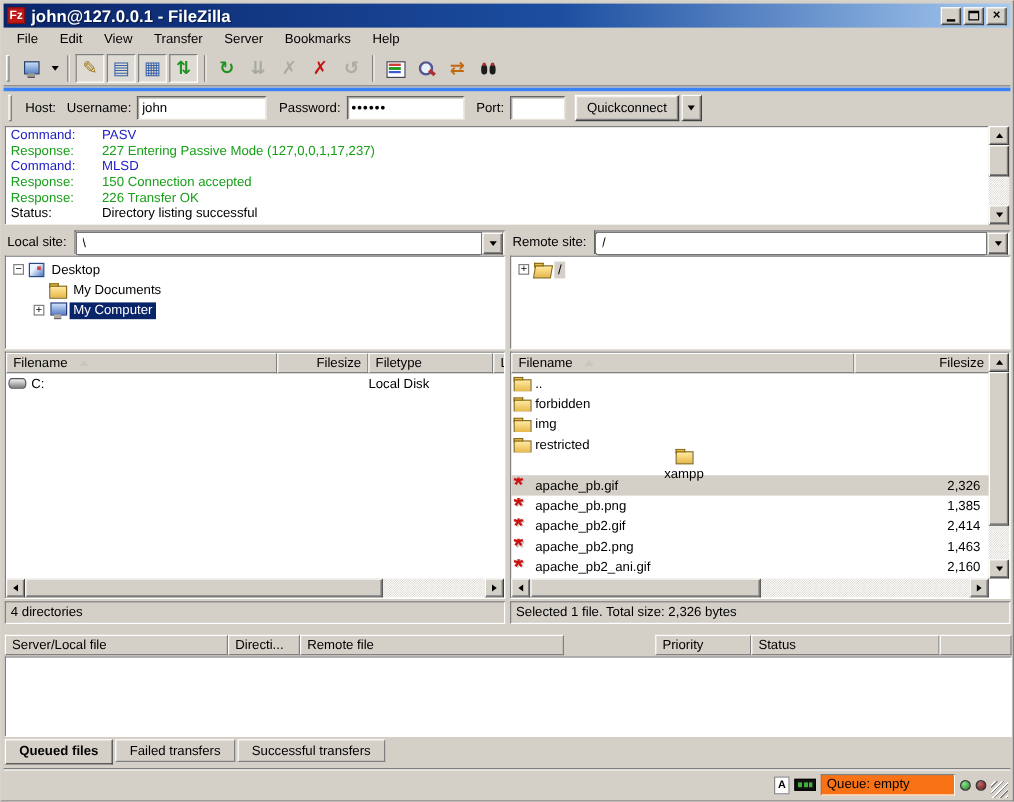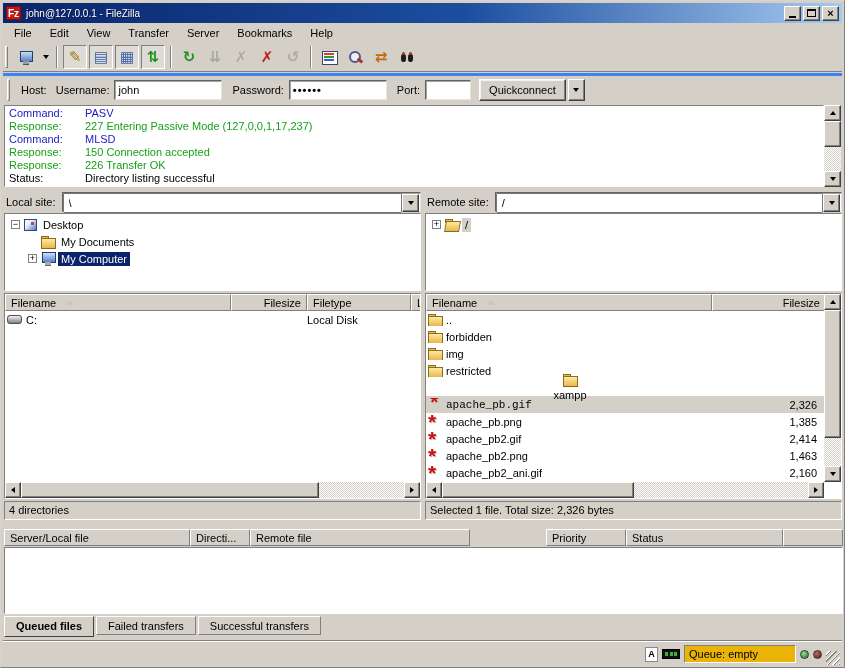--- a/index.html
+++ b/index.html
@@ -3,21 +3,21 @@
 <meta charset="utf-8">
 <style>
 *{box-sizing:border-box;margin:0;padding:0}
 body{width:845px;height:668px;font-family:"Liberation Sans","DejaVu Sans",sans-serif;font-size:11px;color:#000;background:#d4d0c8;overflow:hidden}
 #window{position:relative;width:845px;height:668px;background:#d4d0c8;border:1px solid #808080;border-top-color:#d8d4cc;border-left-color:#d8d4cc}
 .raised{border:1px solid;border-color:#fff #404040 #404040 #fff}
 .field{background:#fff;border:1px solid;border-color:#636363 #e8e4dc #e8e4dc #636363;box-shadow:inset 1px 1px 0 #a8a49c}
 
 #titlebar{position:absolute;left:2px;top:2px;right:2px;height:20px;background:linear-gradient(90deg,#0a246a 0%,#1c4ea0 55%,#a6caf0 100%);display:flex;align-items:center;padding:0 3px;color:#fff}
 #fz-icon{width:15px;height:14px;background:#bf1818;color:#fff;font-weight:bold;font-size:10px;display:flex;align-items:center;justify-content:center;margin-right:5px;border:1px solid #7d0e0e}
-#title-text{font-weight:normal;font-size:10px;flex:1;white-space:nowrap;text-shadow:1px 1px 0 rgba(0,0,0,.4)}
+#title-text{font-weight:bold;font-size:14px;flex:1;white-space:nowrap;text-shadow:1px 1px 0 rgba(0,0,0,.4)}
 .tbtn{width:17px;height:15px;background:#d4d0c8;border:1px solid;border-color:#fff #404040 #404040 #fff;box-shadow:inset -1px -1px 0 #808080;margin-left:2px;display:flex;align-items:center;justify-content:center;color:#000}
 .g-min{width:7px;height:2px;background:#000;margin-top:7px}
 .g-max{width:9px;height:8px;border:1px solid #000;border-top:2px solid #000}
 .g-close{font-size:11px;font-weight:bold;line-height:1}
 
 #menubar{position:absolute;left:2px;top:22px;right:2px;height:20px;display:flex;align-items:center;padding-left:2px}
 .menu-item{padding:3px 9px;cursor:default}
 
 #toolbar{position:absolute;left:2px;top:42px;right:2px;height:29px;display:flex;align-items:center;border-bottom:1px solid #808080}
 .drag-grip{width:3px;height:22px;border:1px solid;border-color:#fff #808080 #808080 #fff;margin:0 5px 0 2px}
@@ -100,21 +100,21 @@
 #queue-header{position:absolute;left:3px;top:528px;width:839px;height:18px;display:flex}
 #queue-body{position:absolute;left:3px;top:546px;width:839px;height:67px;background:#fff;border:1px solid;border-color:#808080 #fff #fff #808080}
 #queue-tabs{position:absolute;left:3px;top:615px;height:21px;display:flex;align-items:flex-start}
 .tab{height:19px;padding:3px 11px;background:#d4d0c8;border:1px solid;border-color:#fff #808080 #808080 #fff;margin-right:2px;white-space:nowrap}
 .tab.active{font-weight:bold;height:21px;background:#d4d0c8;border-color:#fff #404040 #404040 #fff}
 
 #statusbar{position:absolute;left:2px;right:2px;bottom:2px;height:25px;border-top:1px solid #808080;box-shadow:inset 0 1px 0 #fff;display:flex;align-items:center;justify-content:flex-end;padding:2px 2px 0 2px;gap:4px}
 .ico-ascii{width:13px;height:15px;background:#fff;border:1px solid #888;font-size:9px;font-weight:bold;display:flex;align-items:center;justify-content:center}
 .ico-speed{width:18px;height:10px;background:#111;border:1px solid #000;display:flex;align-items:center;justify-content:center}
 .ico-speed:before{content:"";width:12px;height:4px;background:linear-gradient(90deg,#3fae3f 0 3px,#111 3px 5px,#3fae3f 5px 8px,#111 8px 9px,#3fae3f 9px 12px)}
-#queue-box{width:112px;height:18px;border:1px solid;border-color:#808080 #fff #fff #808080;background:#eab308;padding:2px 4px;white-space:nowrap}
+#queue-box{width:112px;height:18px;border:1px solid;border-color:#808080 #fff #fff #808080;background:#f97316;padding:2px 4px;white-space:nowrap}
 .led{width:9px;height:9px;border-radius:50%;border:1px solid #333}
 .led-green{background:radial-gradient(circle at 35% 30%,#8fe08f,#1f7e1f)}
 .led-red{background:radial-gradient(circle at 35% 30%,#b86a6a,#6e1414)}
 #grip{width:14px;height:14px;align-self:flex-end;background:repeating-linear-gradient(135deg,transparent 0 2px,#fff 2px 3px,#808080 3px 4px)}
 </style>
 </head>
 <body>
 
 <div id="window">
 
@@ -350,21 +350,21 @@
           <span class="cell-size" style="width: 114px;"></span>
         </div>
         <div class="file-row">
           <span class="cell-name" style="width: 286px; flex-direction: column;">
             <span class="ico ico-folder"></span>
             <span>xampp</span>
           </span>
           <span class="cell-size" style="width: 114px;"></span>
         </div>
         <div class="file-row sel-inactive">
-          <span class="cell-name" style="width: 286px; font-family: Liberation Mono, monospace;">
+          <span class="cell-name" style="width: 286px;">
             <span class="ico ico-imgfile"></span>
             <span>apache_pb.gif</span>
           </span>
           <span class="cell-size" style="width: 114px;">2,326</span>
         </div>
         <div class="file-row">
           <span class="cell-name" style="width: 286px;">
             <span class="ico ico-imgfile"></span>
             <span>apache_pb.png</span>
           </span>

